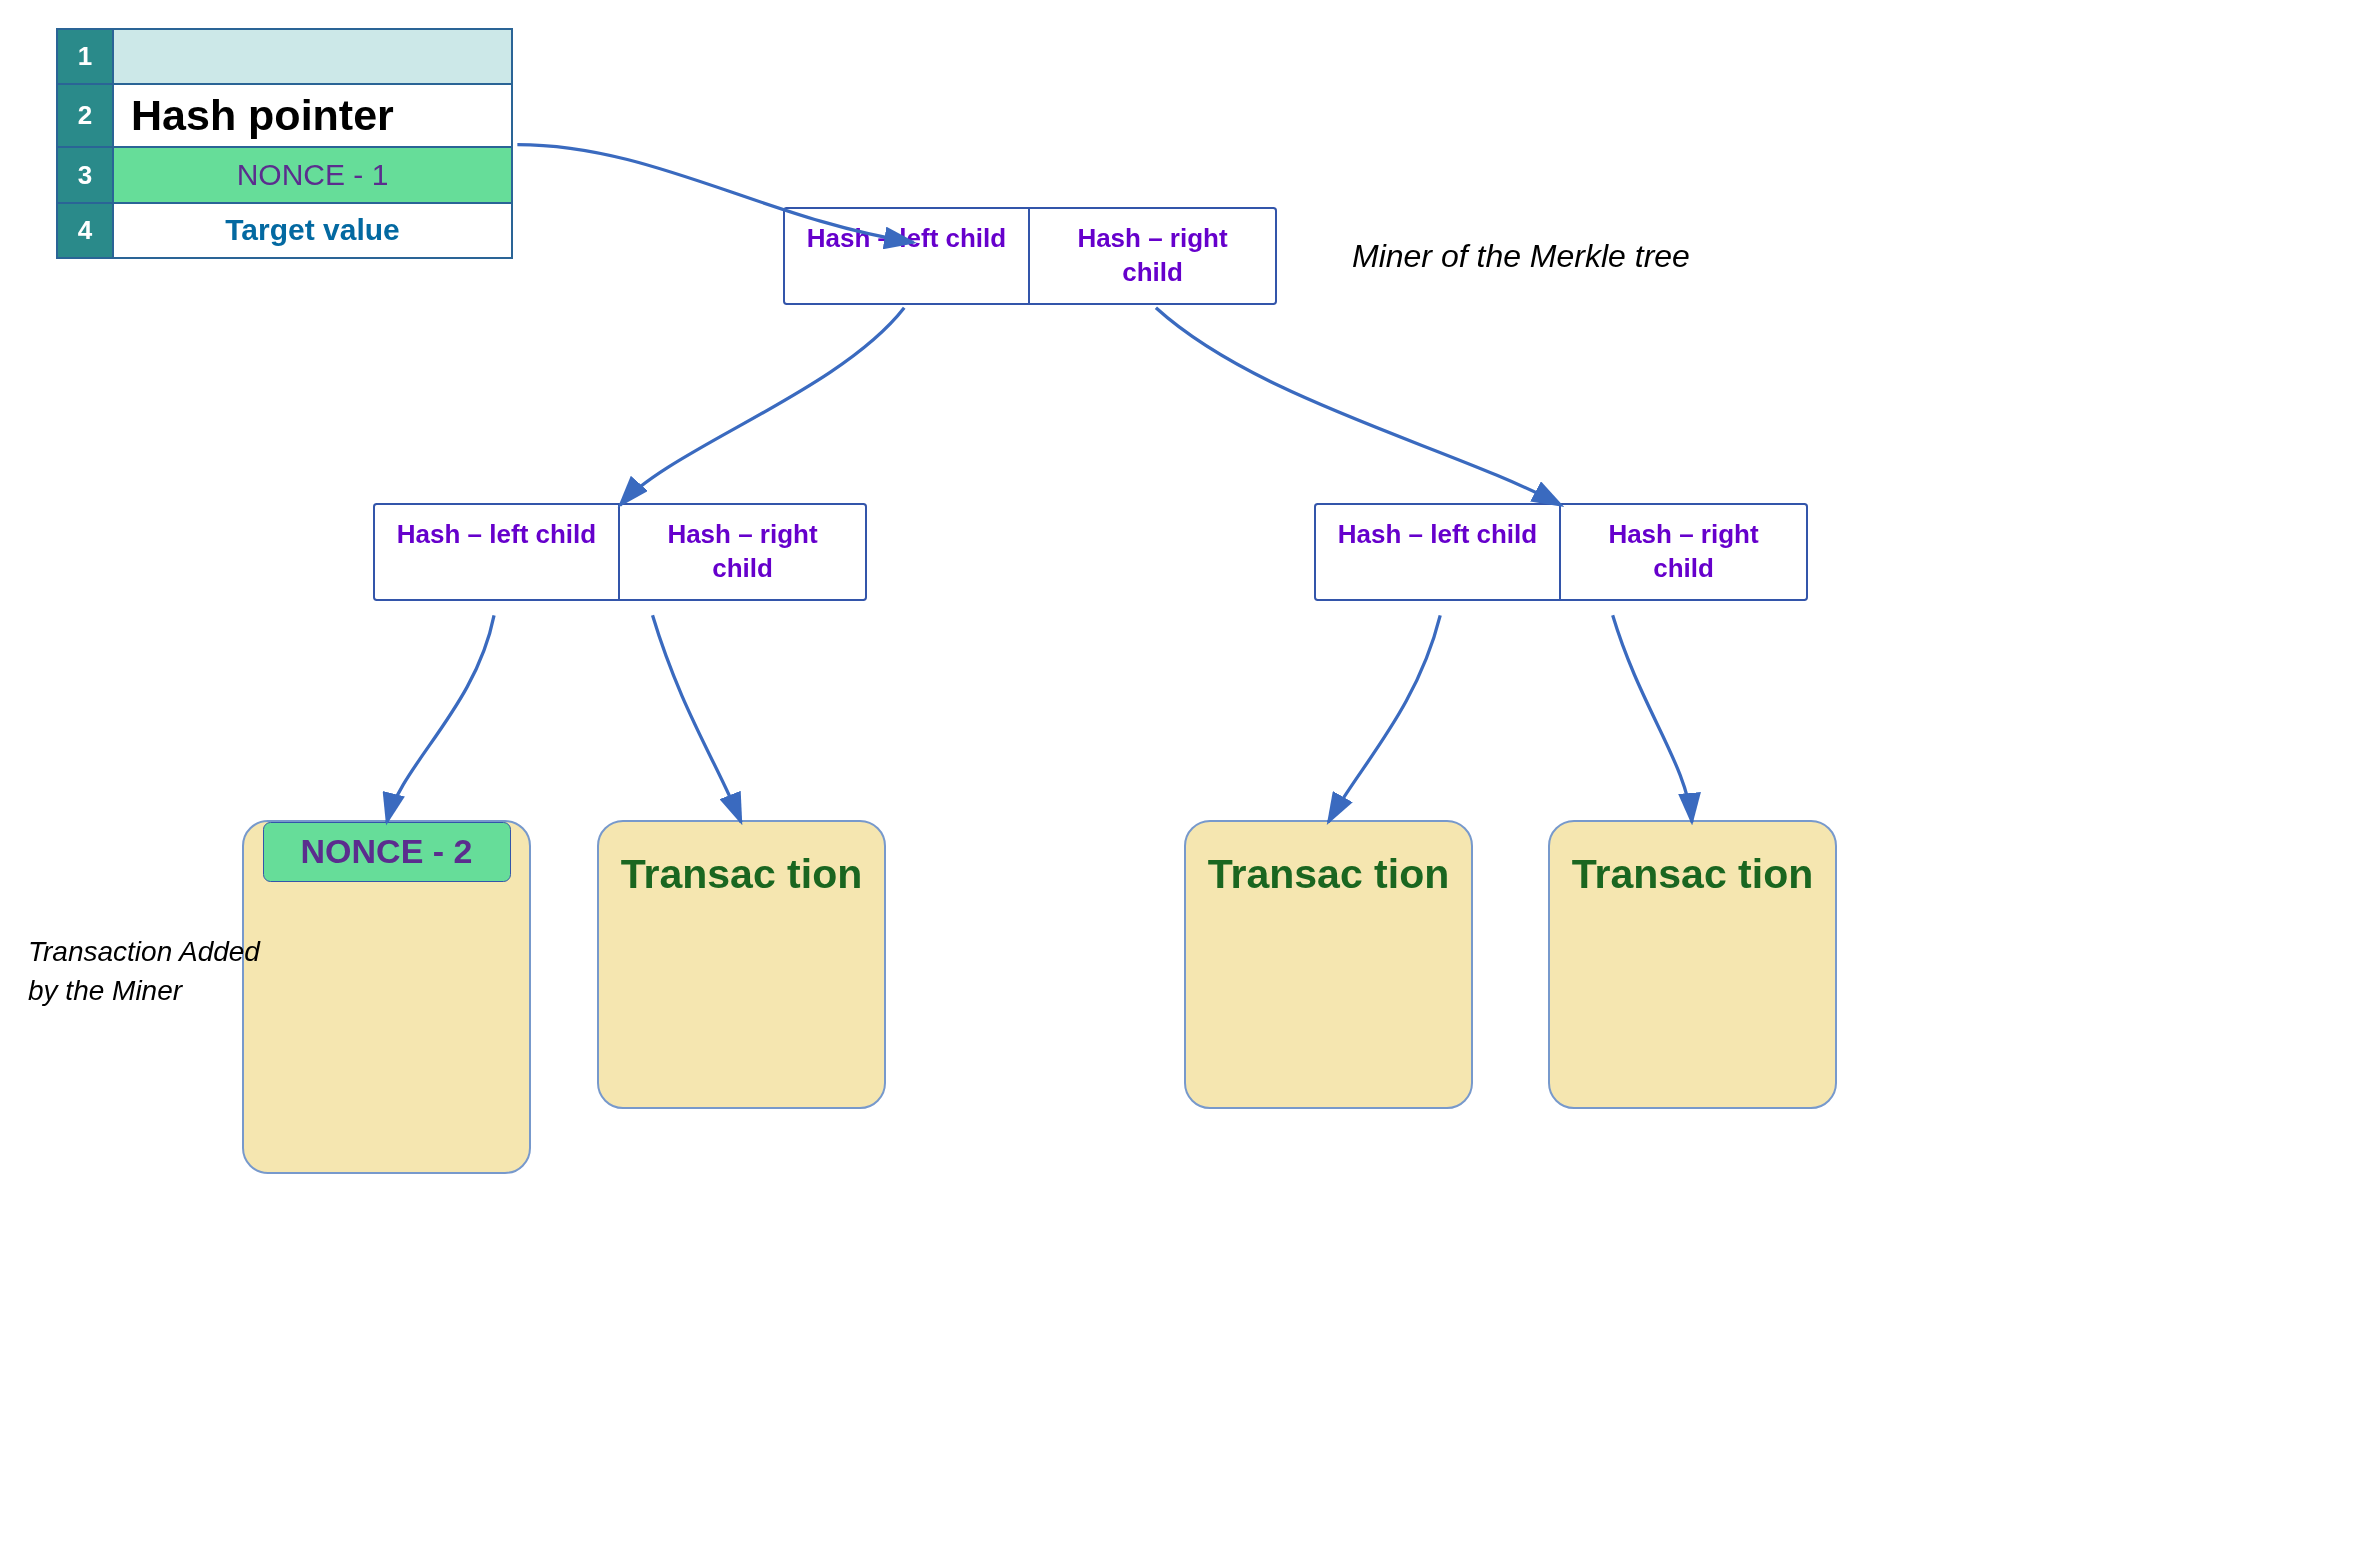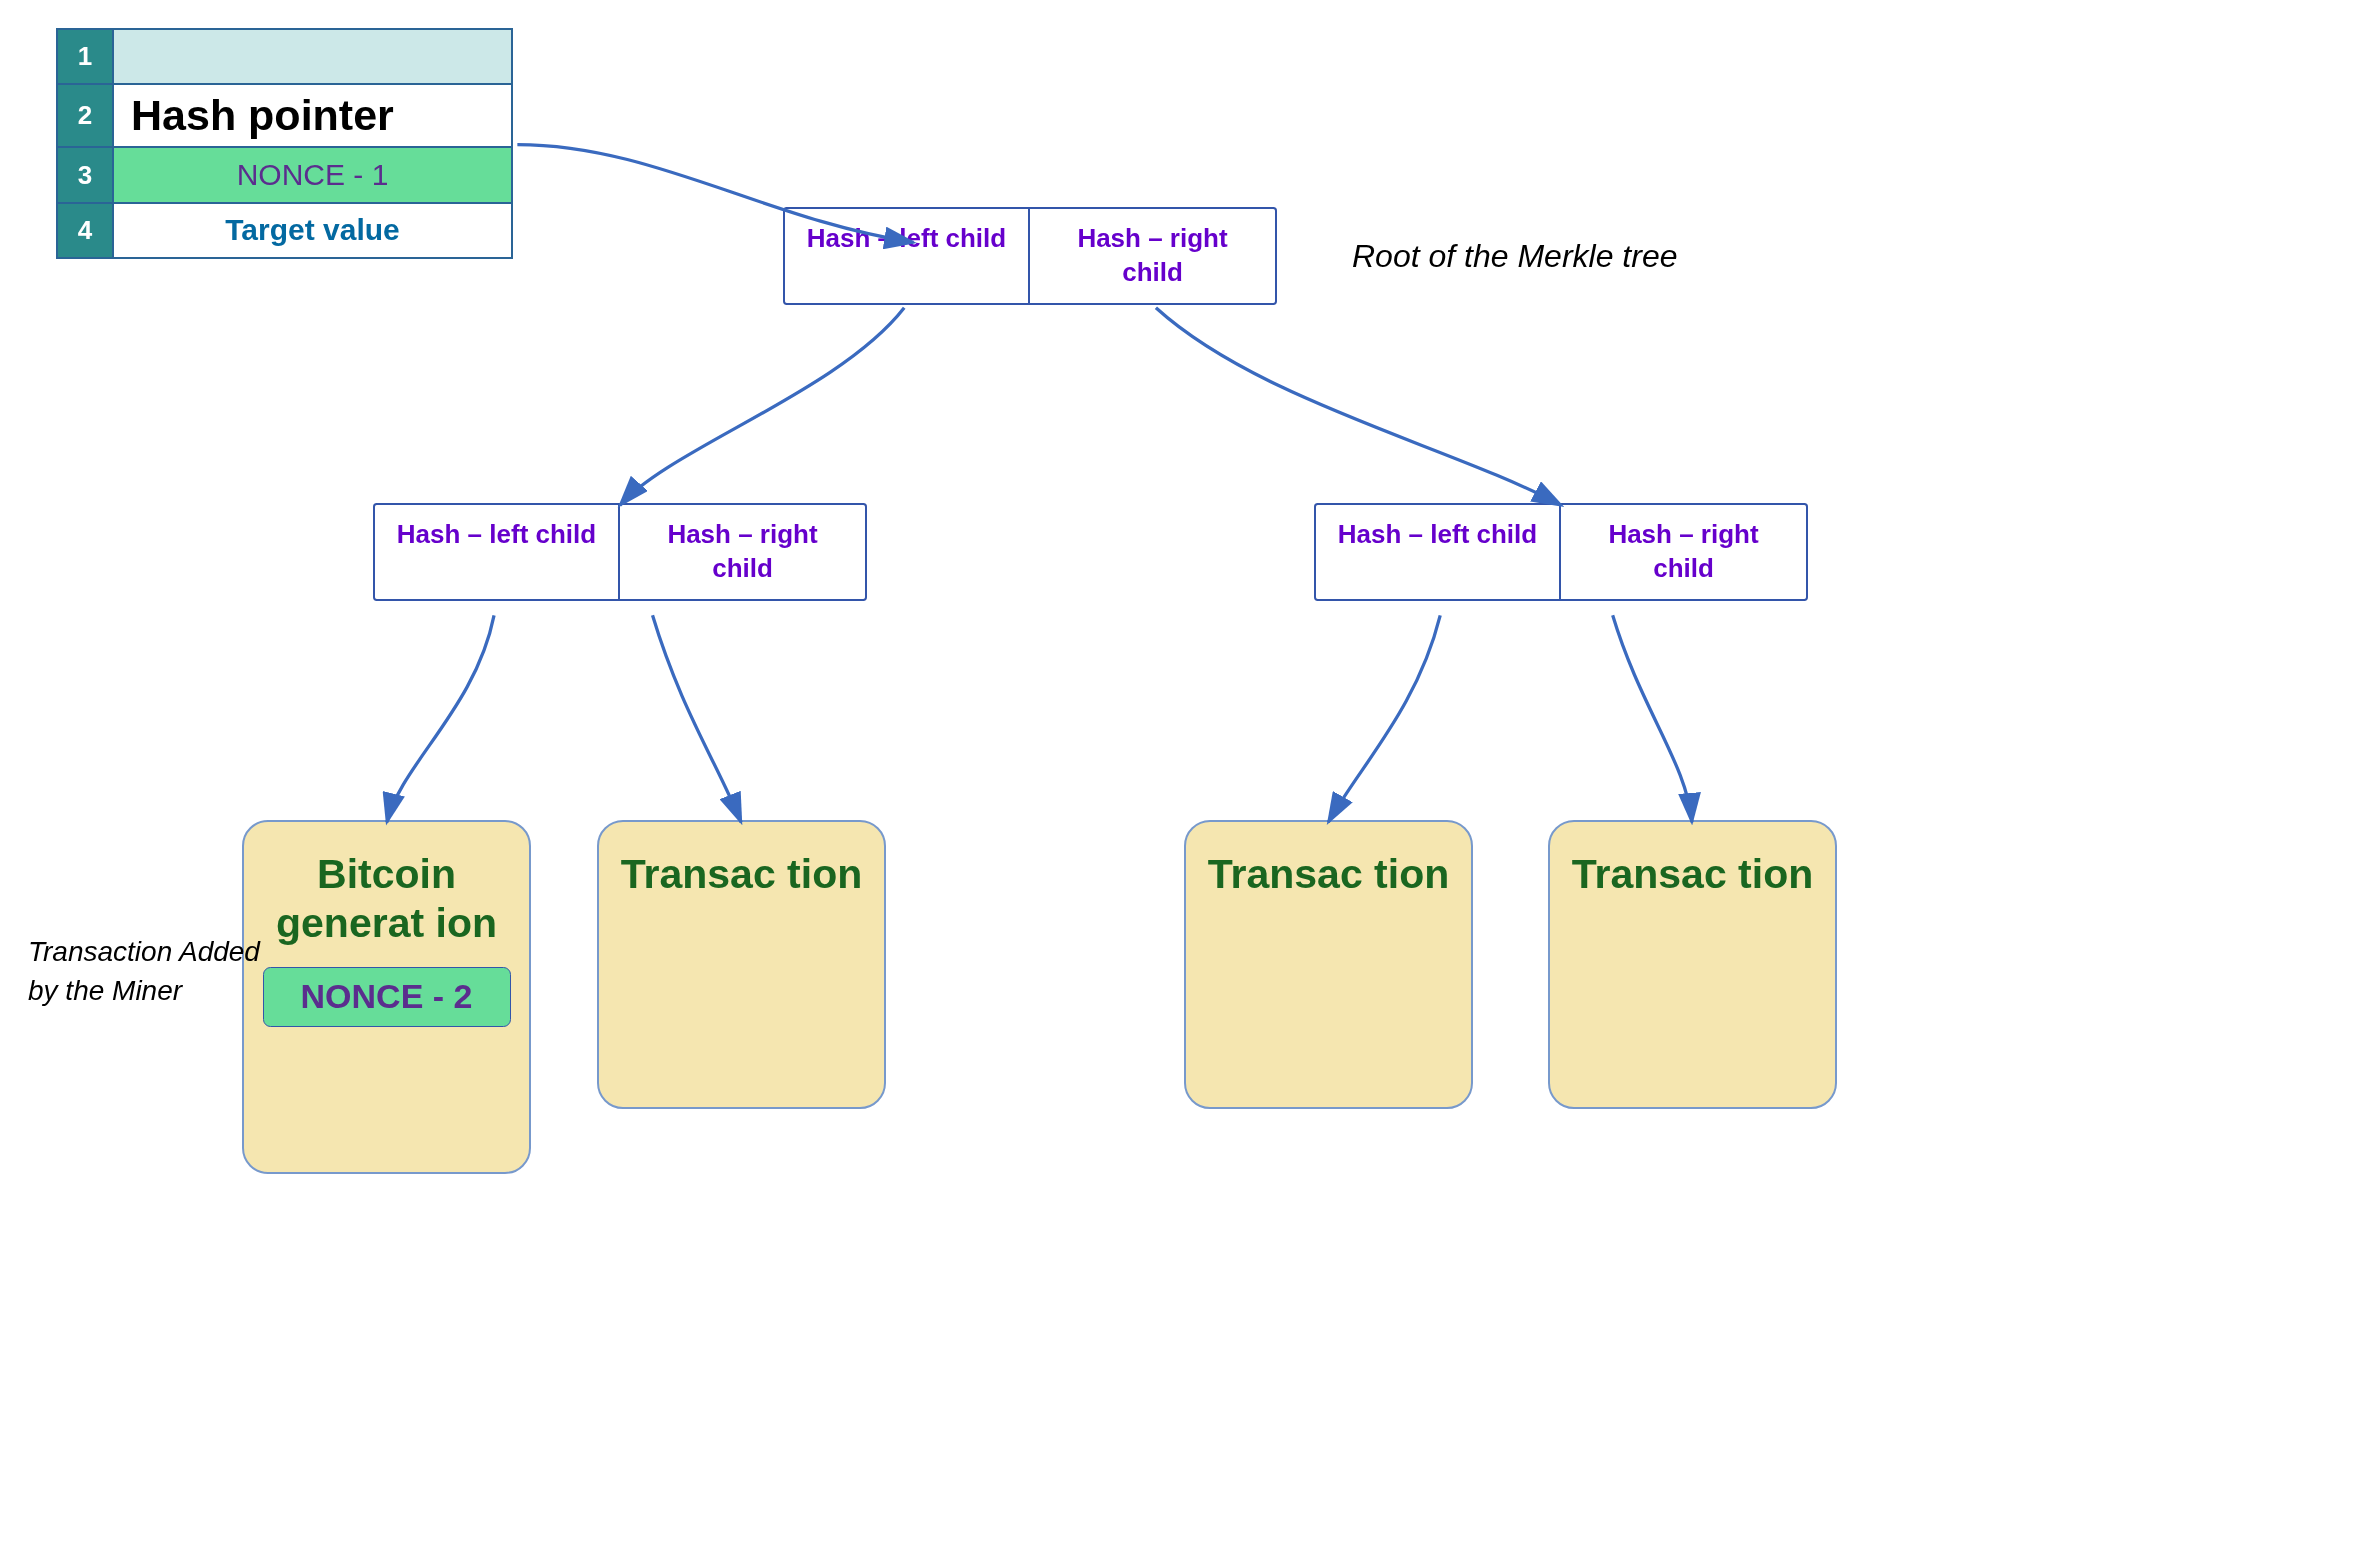--- a/index.html
+++ b/index.html
@@ -160,34 +160,33 @@
     <td class="row-content row4-content">Target value</td>
   </tr>
 </tbody>
   </table>
 
 <div class="hash-node" style="top: 207px; left: 783px; width: 494px;">
   <div class="hash-cell" style="width: 247px;">Hash – left child</div>
   <div class="hash-cell" style="width: 247px;">Hash – right child</div>
 </div>
 
-<div class="root-label" style="top: 238px; left: 1352px;">Root of the Merkle tree</div>
+<div class="root-label" style="top: 238px; left: 1352px;">Miner of the Merkle tree</div>
 
 <div class="hash-node" style="top: 503px; left: 373px; width: 494px;">
   <div class="hash-cell" style="width: 247px;">Hash – left child</div>
   <div class="hash-cell" style="width: 247px;">Hash – right child</div>
 </div>
 
 <div class="hash-node" style="top: 503px; left: 1314px; width: 494px;">
   <div class="hash-cell" style="width: 247px;">Hash – left child</div>
   <div class="hash-cell" style="width: 247px;">Hash – right child</div>
 </div>
 
 <div class="tx-node" style="top: 820px; left: 242px; width: 289px; min-height: 354px;">
-  <div class="tx-label">Bitcoin generat ion</div>
   <div class="nonce-box">NONCE - 2</div>
 </div>
 
 <div class="tx-node" style="top: 820px; left: 597px; width: 289px; min-height: 289px;">
   <div class="tx-label">Transac tion</div>
 </div>
 
 <div class="tx-node" style="top: 820px; left: 1184px; width: 289px; min-height: 289px;">
   <div class="tx-label">Transac tion</div>
 </div>

